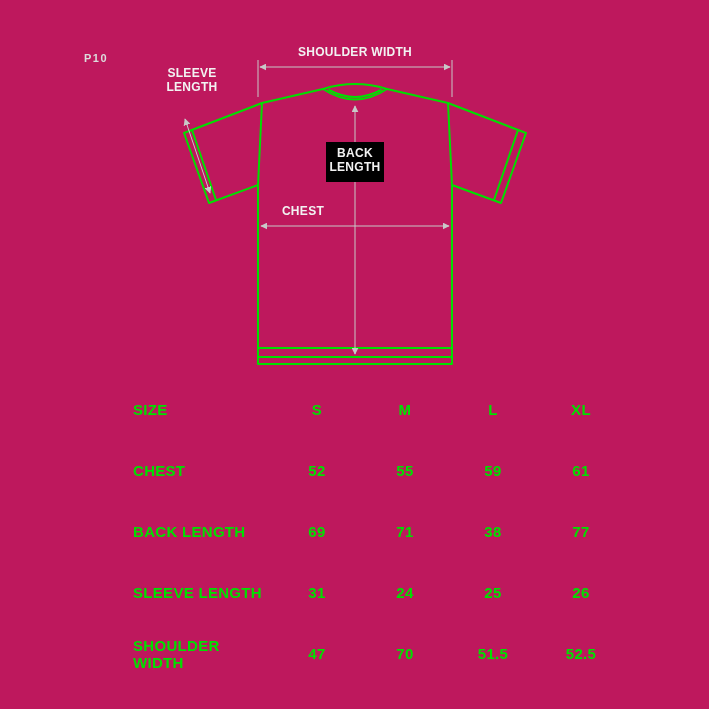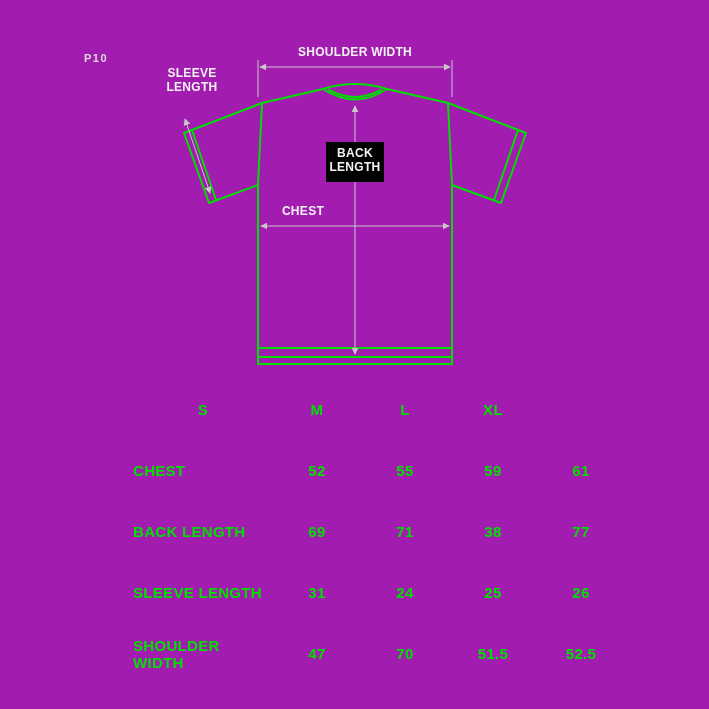--- a/index.html
+++ b/index.html
@@ -1,20 +1,20 @@
 <!DOCTYPE html>
 <html><head>
 <meta charset="utf-8">
 <style>
   html, body { margin: 0; padding: 0; background: #000; }
   .screen {
     position: relative;
     width: 709px;
     height: 709px;
-    background: #a21caf;
+    background: #be185d;
     overflow: hidden;
     font-family: "Liberation Sans", sans-serif;
   }
   .code-label {
     position: absolute;
     left: 84px;
     top: 52px;
     color: #dcdcdc;
     font-size: 11px;
     font-weight: bold;
@@ -109,20 +109,21 @@
     <text class="dim-label" x="355" y="56">SHOULDER WIDTH</text>
     <text class="dim-label" x="192" y="77">SLEEVE</text>
     <text class="dim-label" x="192" y="91">LENGTH</text>
     <text class="dim-label" x="355" y="157">BACK</text>
     <text class="dim-label" x="355" y="171">LENGTH</text>
     <text class="dim-label" x="303" y="215">CHEST</text>
   </svg>
 
   <div class="size-table">
     <div class="trow">
+      <div class="tcell rowlabel">SIZE</div>
       <div class="tcell">S</div>
       <div class="tcell">M</div>
       <div class="tcell">L</div>
       <div class="tcell">XL</div>
     </div>
 
     <div class="trow">
       <div class="tcell rowlabel">CHEST</div>
       <div class="tcell">52</div>
       <div class="tcell">55</div>

